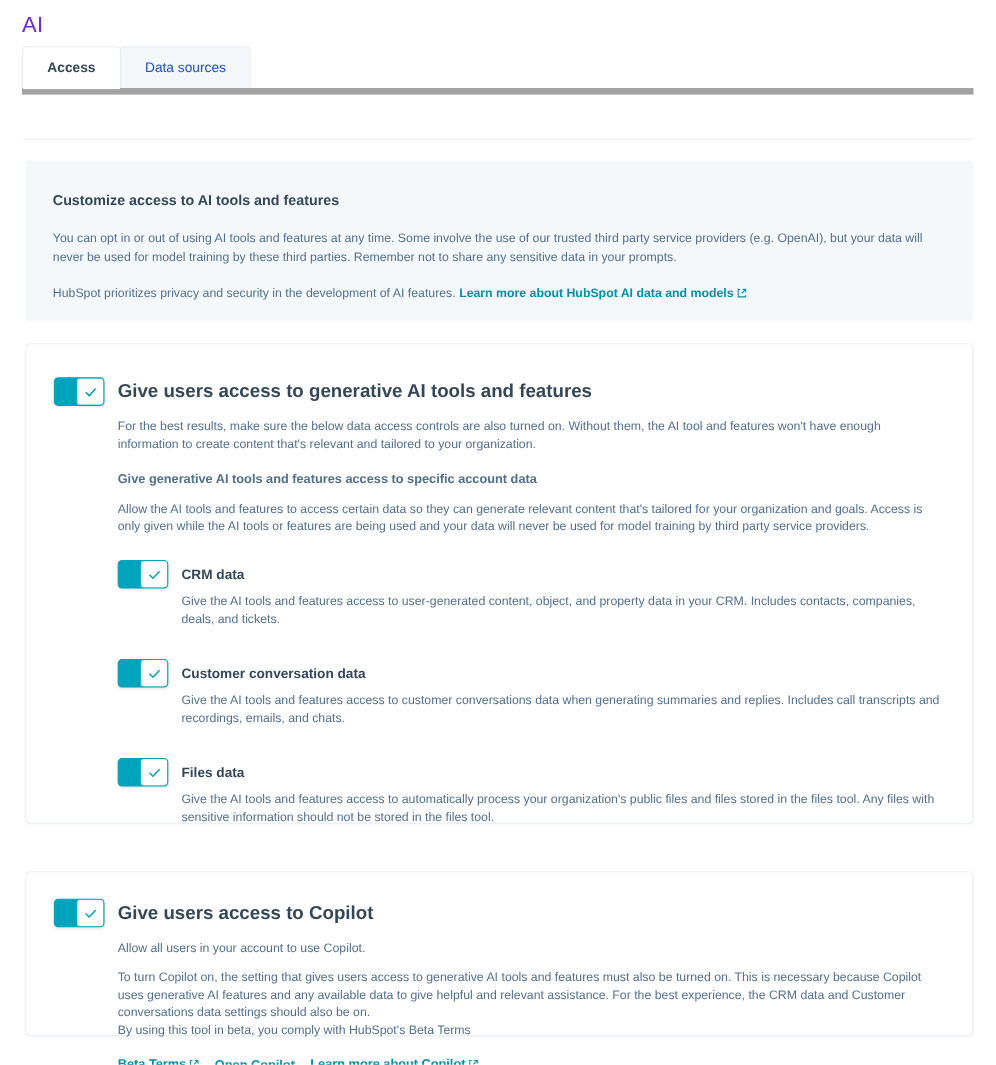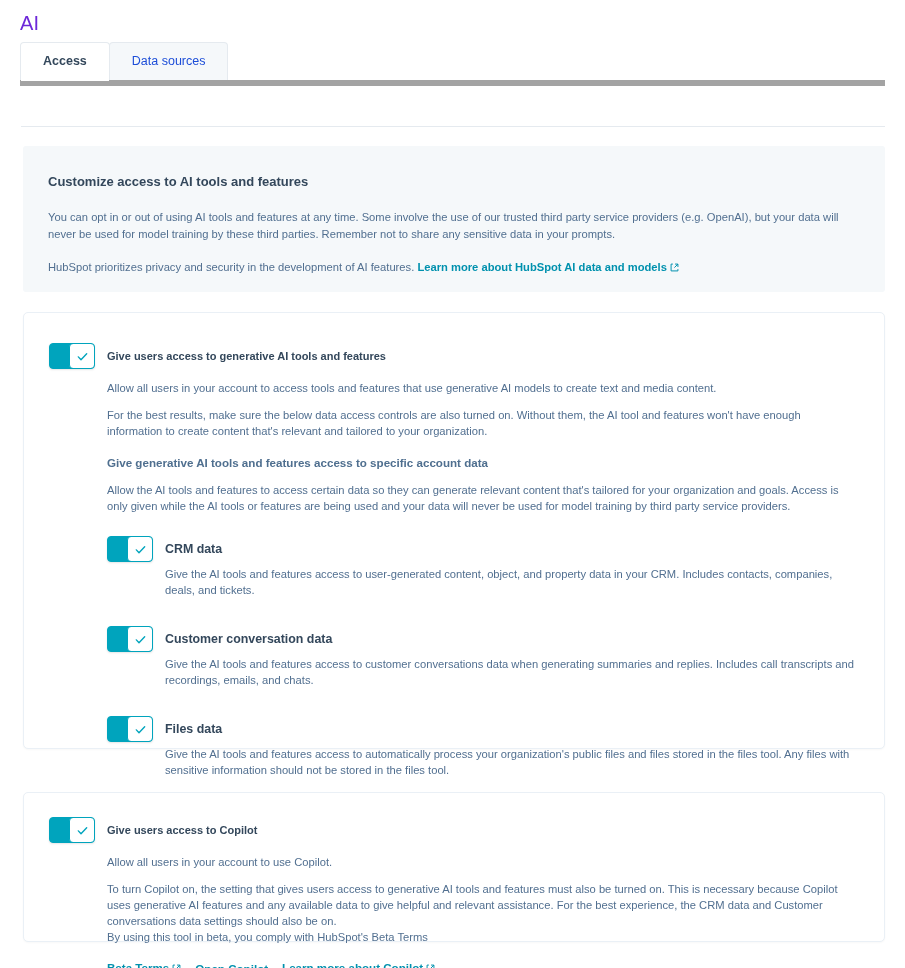--- a/index.html
+++ b/index.html
@@ -177,21 +177,21 @@
   }
   .toggle .knob svg { display: block; }
 
   
   .row {
     display: flex;
     align-items: flex-start;
   }
   .row-body { margin-left: 12px; flex: 1; }
   .row-title {
-    font-size: 11px;
+    font-size: 17px;
     font-weight: 700;
     color: #33475b;
     line-height: 18px;
     margin-top: 4px;
   }
   .row-title.sm { font-size: 12.4px; }
   .p {
     font-size: 11.2px;
     color: #516f90;
     line-height: 16px;
@@ -260,21 +260,20 @@
                 <path d="M2.5 7.4l2.9 3 6.1-6.4" fill="none" stroke="#00a4bd" stroke-width="1.5" stroke-linecap="round" stroke-linejoin="round"></path>
               </svg>
           </div>
         </div>
         <div class="row-body">
           <div class="row-title">Give users access to generative AI tools and features</div>
         </div>
       </div>
 
       <div class="gen-body-text">
-        <div class="p">Allow all users in your account to access tools and features that use generative AI models to create text and media content.</div>
         <div class="p">For the best results, make sure the below data access controls are also turned on. Without them, the AI tool and features won't have enough information to create content that's relevant and tailored to your organization.</div>
         <div class="subhead">Give generative AI tools and features access to specific account data</div>
         <div class="p">Allow the AI tools and features to access certain data so they can generate relevant content that's tailored for your organization and goals. Access is only given while the AI tools or features are being used and your data will never be used for model training by third party service providers.</div>
       </div>
 
       <div class="sub-toggle-list">
 
         <div class="sub-row">
           <div class="toggle">
             <div class="knob">

